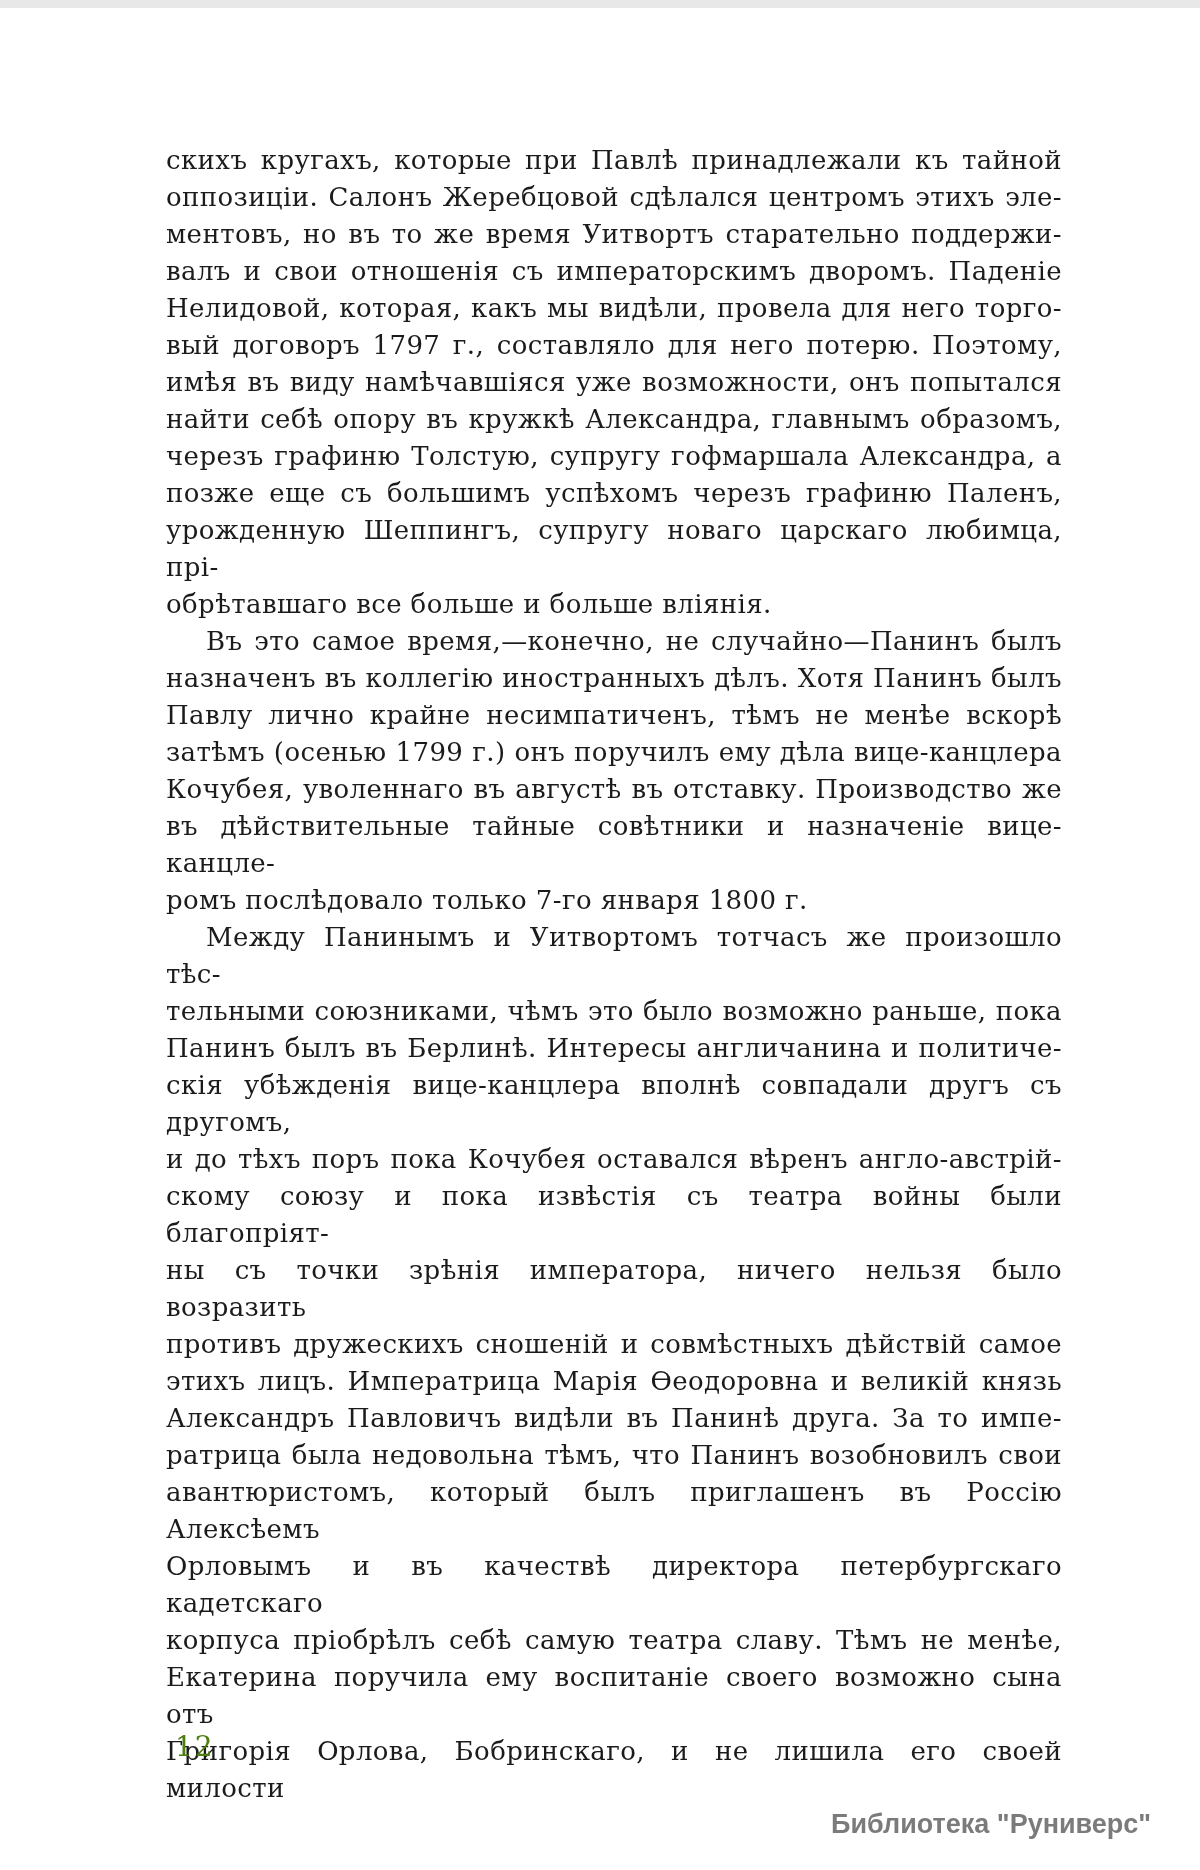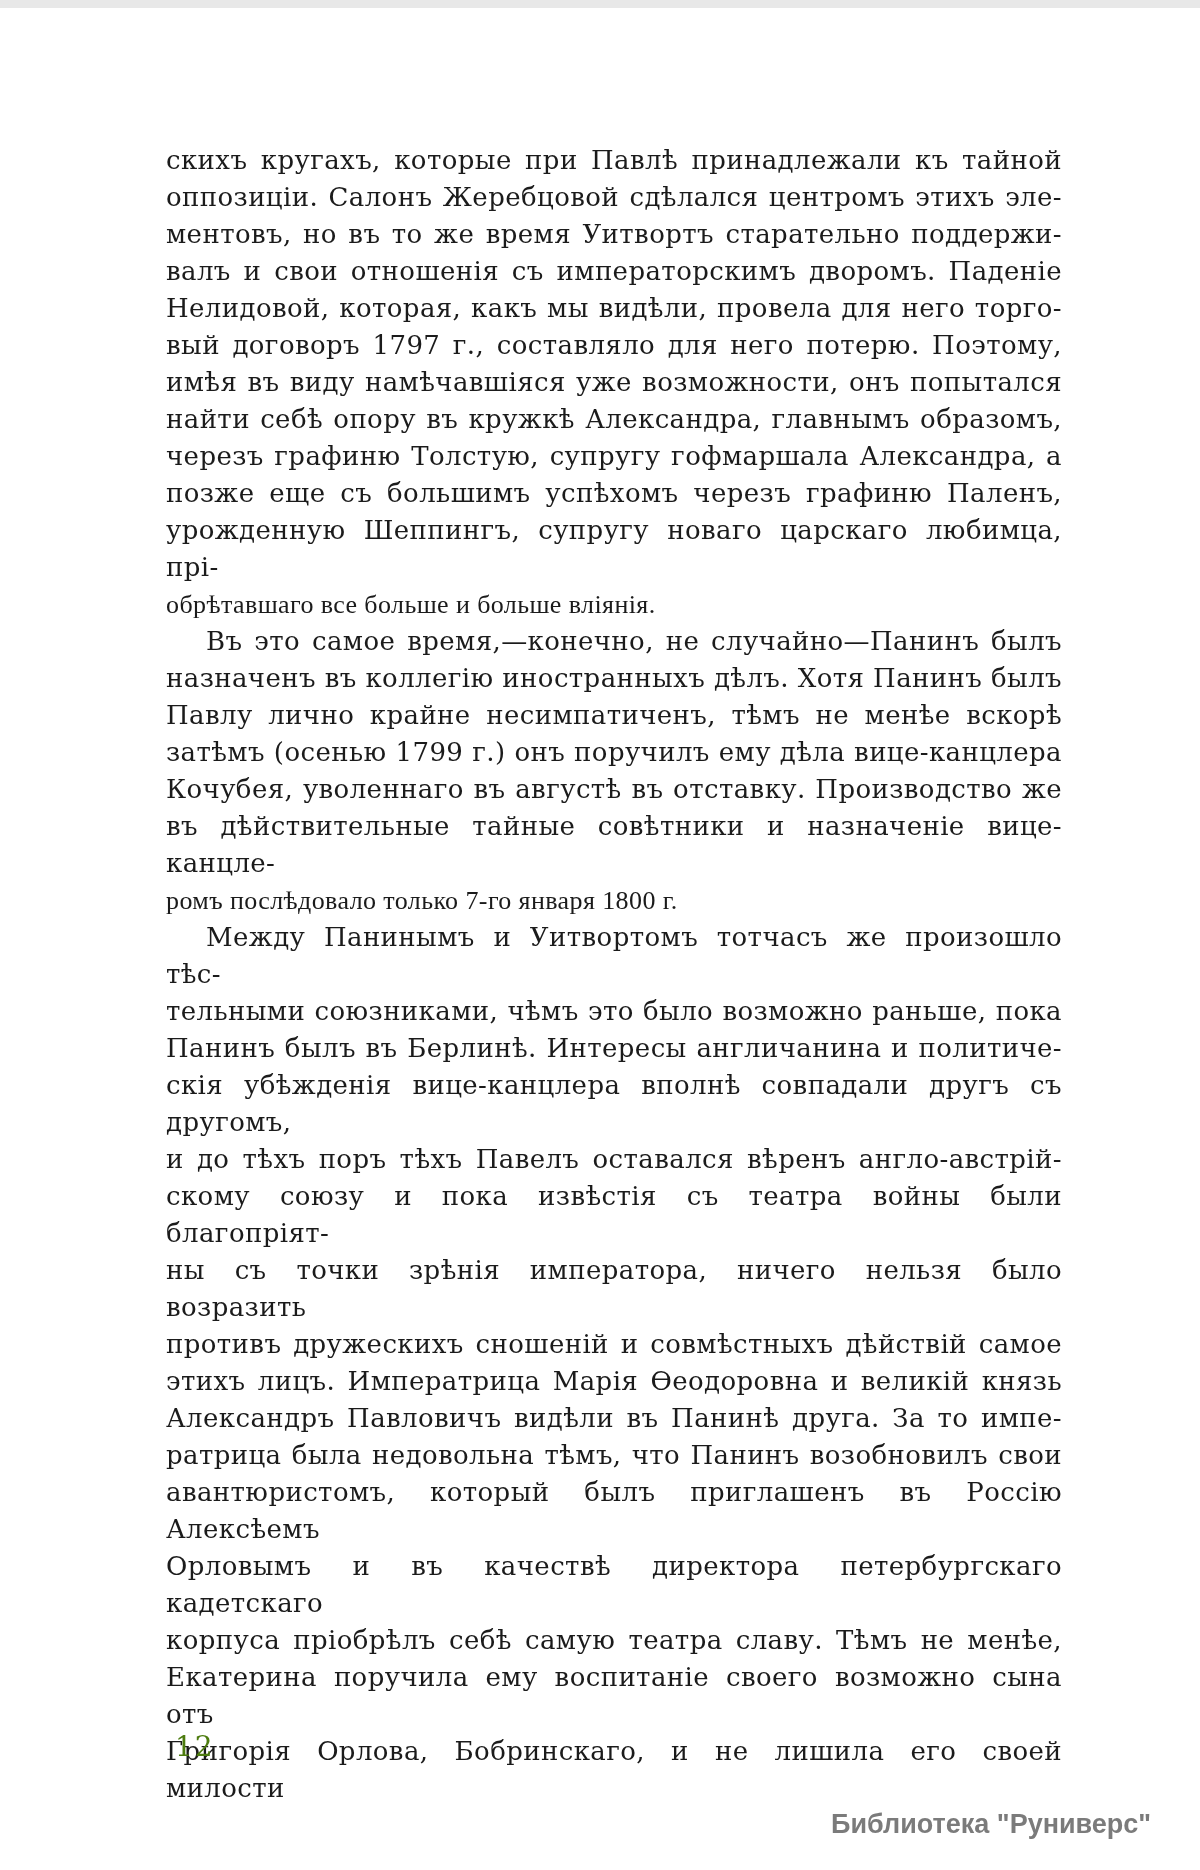--- a/index.html
+++ b/index.html
@@ -20,21 +20,20 @@
   .line{
     font-size:26px;
     line-height:37px;
     letter-spacing:0.4px;
     text-align:justify;
     text-align-last:justify;
     white-space:normal;
   }
   .line.para-end{
     text-align-last:left;
-    font-family:Liberation Serif, serif;
   }
   .line.indent{
     text-indent:40px;
   }
   .page-number{
     position:absolute;
     left:175px;top:1722px;
     font-size:28px;
     letter-spacing:2px;
     color:#4d7c0f;
@@ -69,21 +68,21 @@
       <div class="line">назначенъ въ коллегію иностранныхъ дѣлъ. Хотя Панинъ былъ</div>
       <div class="line">Павлу лично крайне несимпатиченъ, тѣмъ не менѣе вскорѣ</div>
       <div class="line">затѣмъ (осенью 1799 г.) онъ поручилъ ему дѣла вице-канцлера</div>
       <div class="line">Кочубея, уволеннаго въ августѣ въ отставку. Производство же</div>
       <div class="line">въ дѣйствительные тайные совѣтники и назначеніе вице-канцле-</div>
       <div class="line para-end">ромъ послѣдовало только 7-го января 1800 г.</div>
       <div class="line indent">Между Панинымъ и Уитвортомъ тотчасъ же произошло тѣс-</div>
       <div class="line">тельными союзниками, чѣмъ это было возможно раньше, пока</div>
       <div class="line">Панинъ былъ въ Берлинѣ. Интересы англичанина и политиче-</div>
       <div class="line">скія убѣжденія вице-канцлера вполнѣ совпадали другъ съ другомъ,</div>
-      <div class="line">и до тѣхъ поръ тѣхъ Павелъ оставался вѣренъ англо-австрій-</div>
+      <div class="line">и до тѣхъ поръ пока Кочубея оставался вѣренъ англо-австрій-</div>
       <div class="line">скому союзу и пока извѣстія съ театра войны были благопріят-</div>
       <div class="line">ны съ точки зрѣнія императора, ничего нельзя было возразить</div>
       <div class="line">противъ дружескихъ сношеній и совмѣстныхъ дѣйствій самое</div>
       <div class="line">этихъ лицъ. Императрица Марія Ѳеодоровна и великій князь</div>
       <div class="line">Александръ Павловичъ видѣли въ Панинѣ друга. За то импе-</div>
       <div class="line">ратрица была недовольна тѣмъ, что Панинъ возобновилъ свои</div>
       <div class="line">авантюристомъ, который былъ приглашенъ въ Россію Алексѣемъ</div>
       <div class="line">Орловымъ и въ качествѣ директора петербургскаго кадетскаго</div>
       <div class="line">корпуса пріобрѣлъ себѣ самую театра славу. Тѣмъ не менѣе,</div>
       <div class="line">Екатерина поручила ему воспитаніе своего возможно сына отъ</div>

